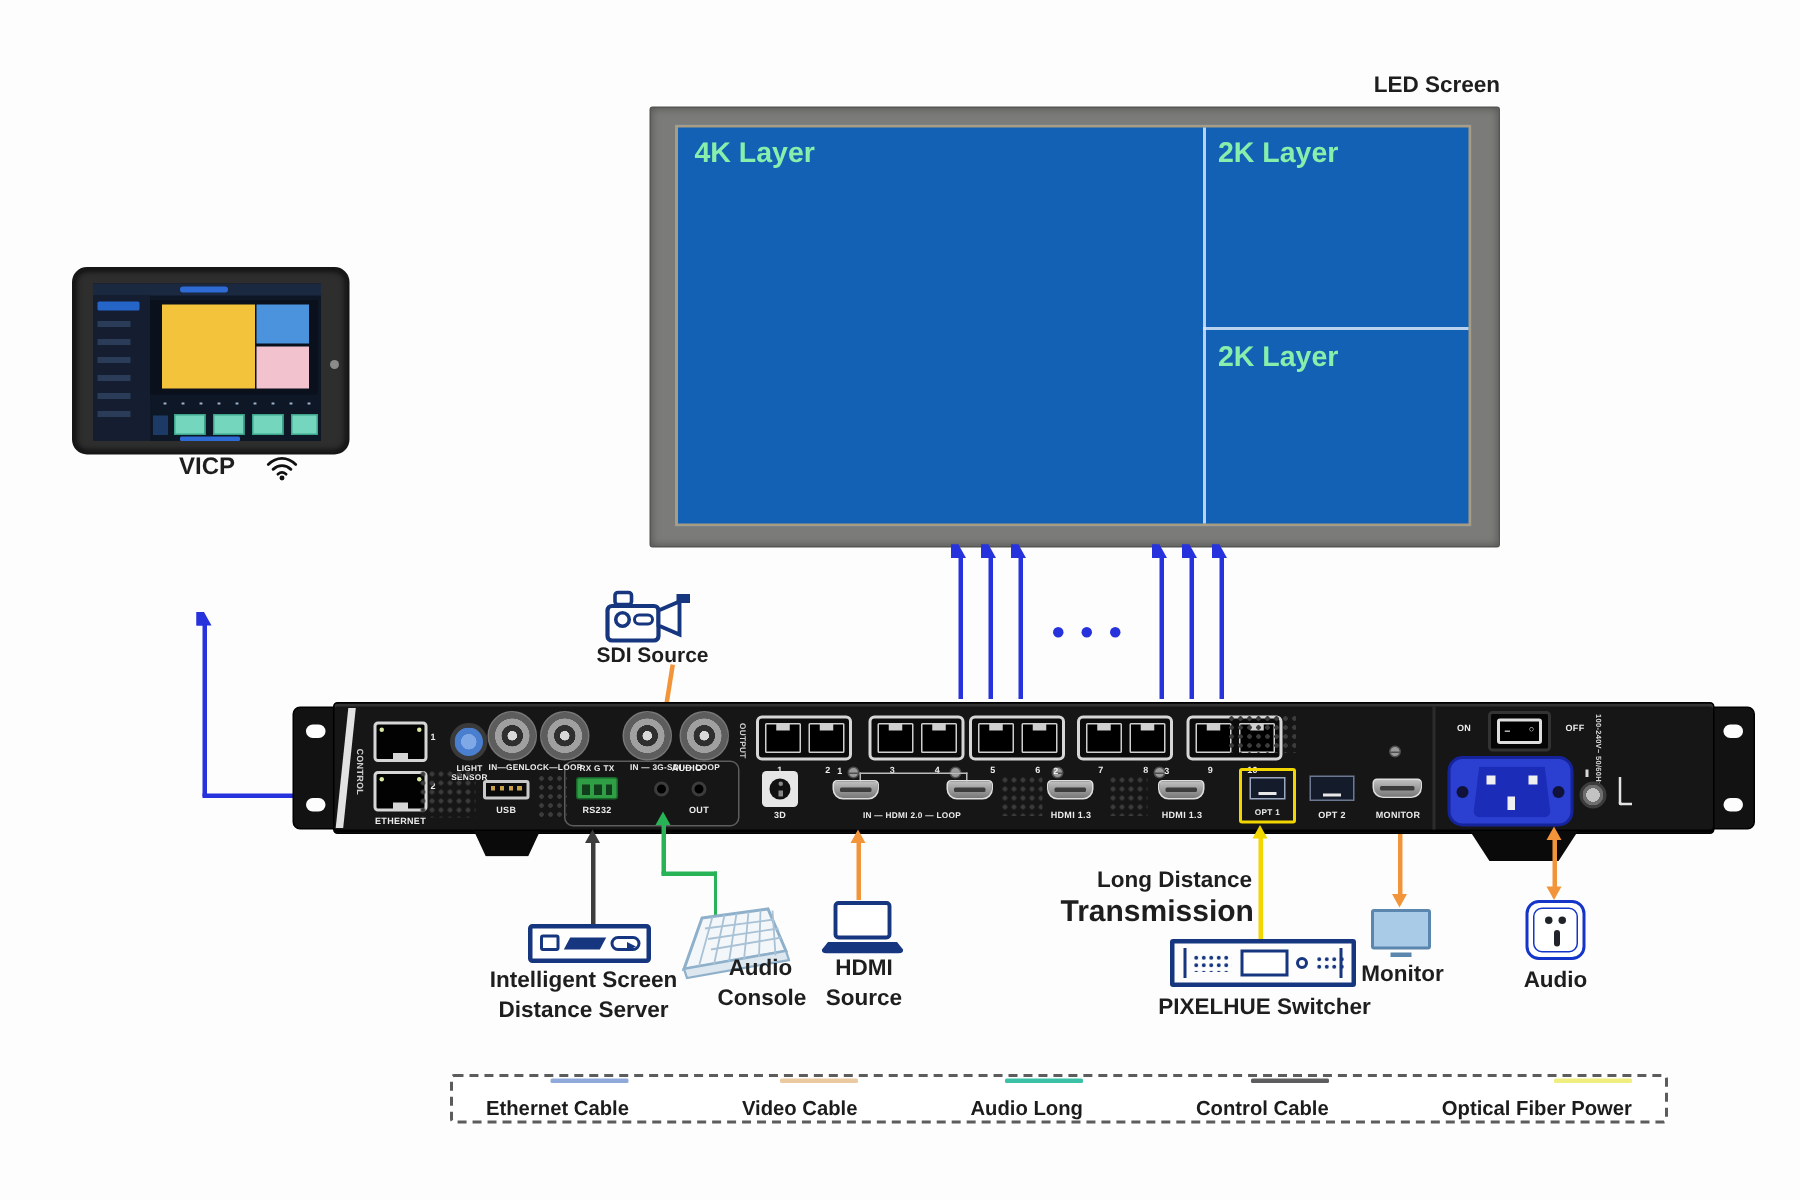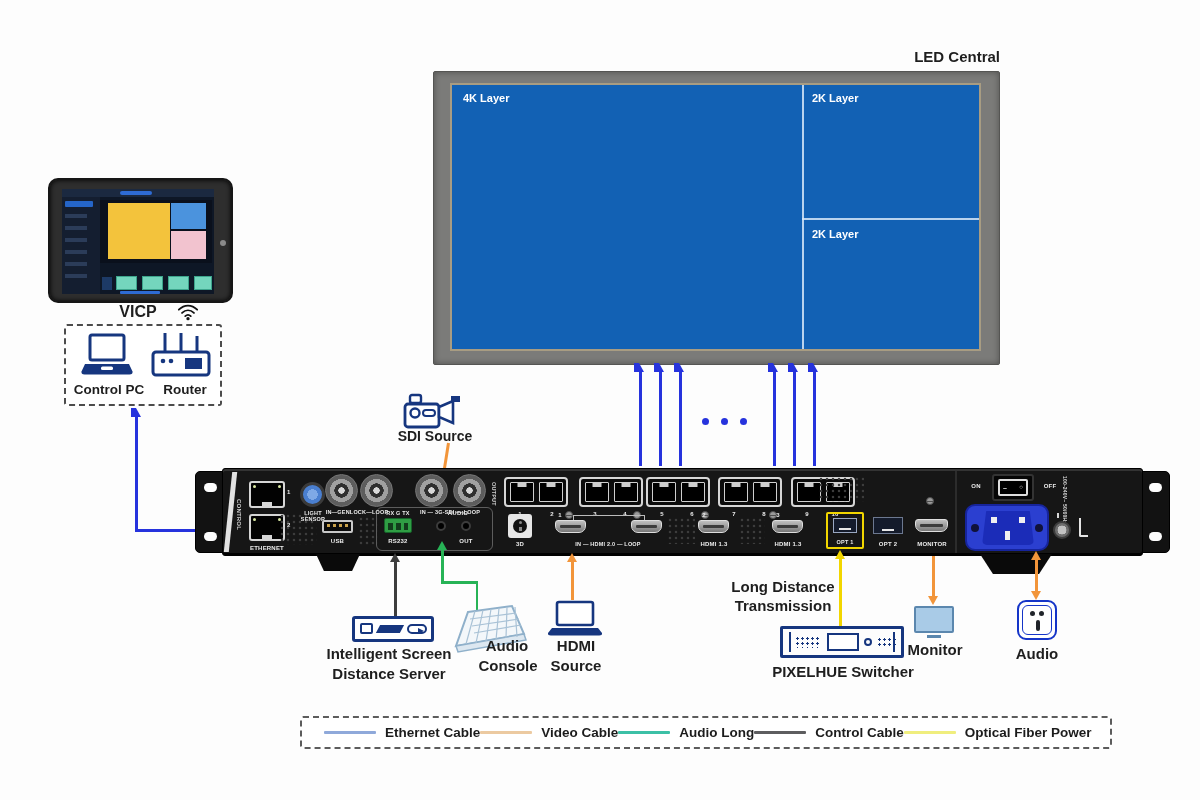--- a/index.html
+++ b/index.html
@@ -22,21 +22,21 @@
   .orange{background:#f2953a;} .t-orange{border-bottom-color:#f2953a;border-top-color:#f2953a;}
   .green{background:#27b356;} .t-green{border-bottom-color:#27b356;}
   .yellow{background:#f2d600;} .t-yellow{border-bottom-color:#f2d600;}
   .black{background:#3d3d3d;} .t-black{border-bottom-color:#3d3d3d;}
   .dot{position:absolute;width:7px;height:7px;border-radius:50%;background:#2633dd;}
   
   .led-frame{position:absolute;left:433px;top:71px;width:567px;height:294px;background:#7b7b79;
              border:1px solid #555553;border-radius:2px;box-shadow:inset 0 0 6px rgba(0,0,0,.35);}
   .led-inner{position:absolute;left:16px;top:11px;width:531px;height:268px;background:#1261b4;border:2px solid #a89c82;}
   .led-div{position:absolute;background:rgba(215,232,248,.85);}
-  .layer-lbl{position:absolute;color:#ffffff;font-weight:bold;font-size:11px;white-space:nowrap;}
+  .layer-lbl{position:absolute;color:#86efac;font-weight:bold;font-size:19px;white-space:nowrap;}
   
   .tablet{position:absolute;left:48px;top:178px;width:185px;height:125px;background:#2e2e2e;
           border:2px solid #161616;border-radius:10px;box-shadow:inset 0 0 5px #000;}
   .tab-screen{position:absolute;left:12px;top:9px;width:152px;height:105px;background:#0e1726;overflow:hidden;}
   
   .device{position:absolute;left:195px;top:468px;width:975px;height:88px;}
   .ear{position:absolute;top:3px;width:30px;height:82px;background:#121212;border:1px solid #000;}
   .earhole{position:absolute;left:8px;width:13px;height:9px;background:#fdfdfd;border-radius:5px;}
   .dev-body{position:absolute;left:27px;top:0;width:921px;height:88px;background:#161616;border:1px solid #000;
             border-radius:3px;box-shadow:inset 0 2px 0 #333, inset 0 -2px 0 #000;}
@@ -59,33 +59,33 @@
   .rjopen{position:absolute;top:3px;width:24px;height:20px;background:#000;border:1.5px solid #cfcfcf;border-radius:1px;}
   .rjopen::after{content:"";position:absolute;left:50%;top:-1px;transform:translateX(-50%);width:9px;height:5px;background:#cfcfcf;}
   .screw{position:absolute;width:8px;height:8px;border-radius:50%;background:#9a9a9a;border:1px solid #4e4e4e;}
   .screw::after{content:"";position:absolute;left:0;top:2.5px;width:5.5px;height:1.2px;background:#4e4e4e;}
   .hdmi{position:absolute;height:13px;background:linear-gradient(#bfbfbf,#787878);border:1.5px solid #dedede;border-radius:3px 3px 7px 7px;}
   .hdmi::after{content:"";position:absolute;left:4px;top:3.5px;right:4px;height:3px;background:#3c3c3c;border-radius:1px;}
   .sfp{position:absolute;background:#141b2b;border:1.5px solid #9aa8c2;}
   .sfp::after{content:"";position:absolute;bottom:2px;left:50%;transform:translateX(-50%);width:12px;height:2.5px;background:#e8e8e8;}
   .legend{position:absolute;left:300px;top:716px;width:812px;height:33px;border:2px dashed #5c5c5c;border-radius:3px;
           display:flex;align-items:center;justify-content:space-between;padding:0 22px;background:#fff;}
-  .leg-item{display:flex;align-items:center;gap:9px;}
+  .leg-item{display:flex;align-items:flex-end;gap:9px;flex-direction:column;}
   .leg-line{width:52px;height:2.5px;border-radius:1px;}
   .leg-lbl{font-size:13.5px;font-weight:bold;color:#1c1c1c;white-space:nowrap;}
   .sw0{background:#8fa9da;} .sw1{background:#eccaa1;} .sw2{background:#3cc0a6;} .sw3{background:#5d5d5f;} .sw4{background:#f0ee7e;}
   .foot{position:absolute;background:#0a0a0a;clip-path:polygon(0 0,100% 0,82% 100%,18% 100%);}
   .outline-box{position:absolute;border:1px solid rgba(200,200,200,.4);border-radius:6px;}
 </style>
 </head>
 <body>
 
 <div class="stage">
 
-  <div class="lbl" style="left:860px;top:48px;width:140px;text-align:right;font-size:15px;">LED Central</div>
+  <div class="lbl" style="left:860px;top:48px;width:140px;text-align:right;font-size:15px;">LED Screen</div>
 
   <div class="led-frame">
     <div class="led-inner">
       <div class="led-div" style="left:350px;top:0;width:2px;height:100%;"></div>
       <div class="led-div" style="left:350px;top:133px;right:0;height:2px;"></div>
       <div class="layer-lbl" style="left:11px;top:7px;">4K Layer</div>
       <div class="layer-lbl" style="left:360px;top:7px;">2K Layer</div>
       <div class="layer-lbl" style="left:360px;top:143px;">2K Layer</div>
     </div>
   </div>
@@ -137,38 +137,20 @@
   </div>
 
   <div class="lbl" style="left:103px;top:303px;width:70px;font-size:16px;">VICP</div>
   <svg class="abs" style="left:177px;top:303px;" width="22" height="18" viewBox="0 0 24 19">
     <path d="M2 7 C8 1,16 1,22 7" stroke="#111" stroke-width="2" fill="none" stroke-linecap="round"></path>
     <path d="M5.5 10.5 C9.5 6.8,14.5 6.8,18.5 10.5" stroke="#111" stroke-width="2" fill="none" stroke-linecap="round"></path>
     <path d="M9 14 C11 12.2,13 12.2,15 14" stroke="#111" stroke-width="2" fill="none" stroke-linecap="round"></path>
     <circle cx="12" cy="16.8" r="1.8" fill="#111"></circle>
   </svg>
 
-  <div class="abs" style="left:64px;top:324px;width:158px;height:82px;border:2px dashed #4c4c4c;border-radius:3px;background:#fff;">
-    <svg class="abs" style="left:14px;top:7px;" width="54" height="44" viewBox="0 0 54 44">
-      <rect x="10" y="2" width="34" height="25" rx="2" fill="#fff" stroke="#16367f" stroke-width="3"></rect>
-      <path d="M5 31 h44 l3.5 7.5 q.5 3 -3 3 h-45 q-3.5 0 -3 -3 Z" fill="#16367f"></path>
-      <rect x="21" y="33.5" width="12" height="3.5" rx="1.5" fill="#fff"></rect>
-    </svg>
-    <svg class="abs" style="left:84px;top:5px;" width="62" height="48" viewBox="0 0 62 48">
-      <line x1="15" y1="2" x2="15" y2="21" stroke="#16367f" stroke-width="3"></line>
-      <line x1="31" y1="2" x2="31" y2="21" stroke="#16367f" stroke-width="3"></line>
-      <line x1="47" y1="5" x2="47" y2="21" stroke="#16367f" stroke-width="3"></line>
-      <rect x="3" y="21" width="56" height="23" rx="3" fill="#fff" stroke="#16367f" stroke-width="3"></rect>
-      <circle cx="13" cy="30" r="2.3" fill="#16367f"></circle>
-        <circle cx="21" cy="30" r="2.3" fill="#16367f"></circle>
-      <rect x="35" y="27" width="17" height="11" fill="#16367f"></rect>
-    </svg>
-    <div class="lbl" style="left:0px;top:56px;width:86px;font-size:13.5px;">Control PC</div>
-    <div class="lbl" style="left:88px;top:56px;width:62px;font-size:13.5px;">Router</div>
-  </div>
 
   <div class="tri tri-up t-blue" style="left:131px;top:408px;"></div>
   <div class="vshaft blue" style="left:135px;top:415px;height:116px;"></div>
   <div class="hshaft blue" style="left:135px;top:529px;width:112px;"></div>
   <div class="tri tri-right t-blue" style="left:246px;top:525px;"></div>
 
   <svg class="abs" style="left:403px;top:392px;" width="60" height="38" viewBox="0 0 60 38">
     <rect x="2" y="12" width="34" height="23" rx="3" fill="#fff" stroke="#16367f" stroke-width="2.8"></rect>
     <circle cx="12" cy="21" r="4.5" fill="none" stroke="#16367f" stroke-width="2.4"></circle>
     <rect x="20" y="18" width="12" height="6" rx="3" fill="none" stroke="#16367f" stroke-width="2"></rect>
@@ -356,21 +338,21 @@
   <div class="tri tri-up t-orange" style="left:567px;top:553px;"></div>
   <div class="vshaft orange" style="left:571px;top:560px;height:40px;"></div>
   <svg class="abs" style="left:546px;top:600px;" width="58" height="36" viewBox="0 0 58 36">
     <rect x="11" y="2" width="36" height="23" rx="2" fill="#fff" stroke="#16367f" stroke-width="2.6"></rect>
     <path d="M6 28 h46 l4 5 q.4 2.5 -2.8 2.5 h-48.4 q-3.2 0 -2.8 -2.5 Z" fill="#16367f"></path>
   </svg>
   <div class="lbl" style="left:550px;top:637px;width:52px;font-size:15px;">HDMI</div>
   <div class="lbl" style="left:546px;top:657px;width:60px;font-size:15px;">Source</div>
 
   <div class="lbl" style="left:723px;top:578px;width:120px;font-size:15px;">Long Distance</div>
-  <div class="lbl" style="left:723px;top:597px;width:120px;font-size:15px;">Transmission</div>
+  <div class="lbl" style="left:707px;top:597px;width:120px;font-size:20px;">Transmission</div>
   <div class="tri tri-up t-yellow" style="left:835px;top:550px;"></div>
   <div class="vshaft yellow" style="left:839px;top:558px;height:68px;width:3px;"></div>
   <div class="abs" style="left:780px;top:626px;width:124px;height:32px;background:#fdfdfd;border:3px solid #16367f;border-radius:2px;">
     <div class="abs" style="left:6px;top:3px;width:2px;height:20px;background:#16367f;"></div>
     <div class="abs" style="right:6px;top:3px;width:2px;height:20px;background:#16367f;"></div>
     <div class="abs" style="left:12px;top:7px;width:26px;height:12px;background-image:radial-gradient(#16367f 1.2px,transparent 1.4px);background-size:5px 5px;"></div>
     <div class="abs" style="left:44px;top:4px;width:32px;height:18px;border:2px solid #16367f;background:#fff;"></div>
     <div class="abs" style="left:81px;top:9px;width:8px;height:8px;border:2px solid #16367f;border-radius:50%;"></div>
     <div class="abs" style="left:94px;top:8px;width:20px;height:10px;background-image:radial-gradient(#16367f 1.2px,transparent 1.4px);background-size:5px 5px;"></div>
   </div>

